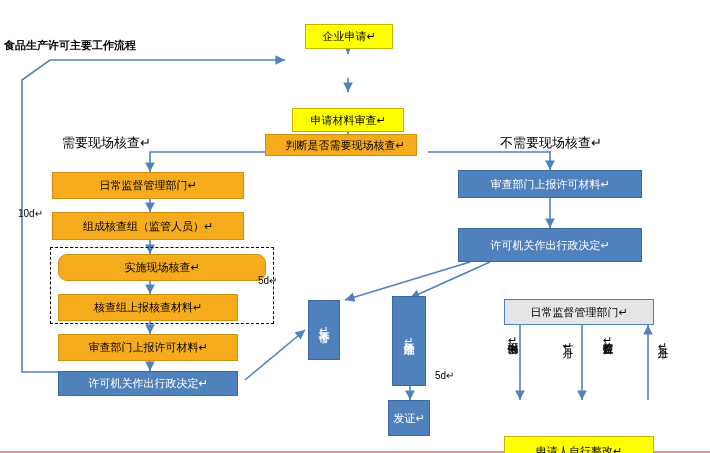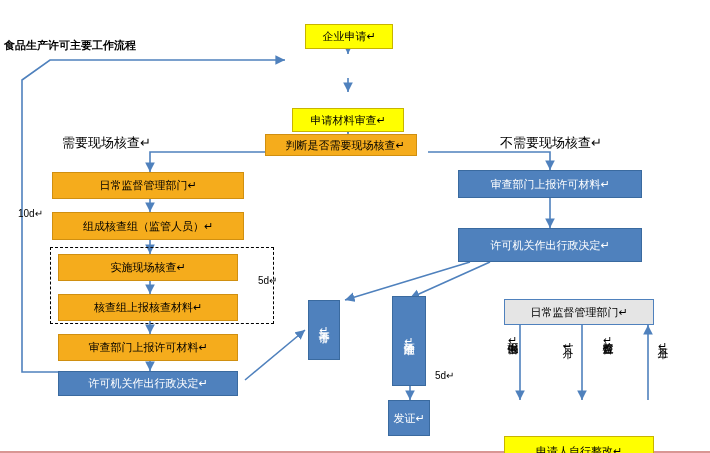--- a/index.html
+++ b/index.html
@@ -170,21 +170,21 @@
   <div class="small-label" style="left:435px; top:370px;">5d↵</div>
 
   <div class="dashed-box" style="left:50px; top:247px; width:222px; height:75px;"></div>
 
   <div class="node n-yellow" style="left:305px; top:8px; width:88px; height:25px;">企业申请↵</div>
   <div class="node n-yellow" style="left:292px; top:92px; width:112px; height:24px;">申请材料审查↵</div>
   <div class="node n-orange" style="left:265px; top:134px; width:152px; height:22px;padding-left:8px;">判断是否需要现场核查↵</div>
 
   <div class="node n-orange" style="left:52px; top:172px; width:192px; height:27px;">日常监督管理部门↵</div>
   <div class="node n-orange" style="left:52px; top:212px; width:192px; height:28px;">组成核查组（监管人员）↵</div>
-  <div class="node n-orange" style="left:58px; top:254px; width:180px; height:27px;">实施现场核查↵</div>
+  <div class="node n-orange" style="left:58px; top:254px; width:208px; height:27px;border-radius:9px;">实施现场核查↵</div>
   <div class="node n-orange" style="left:58px; top:294px; width:180px; height:27px;">核查组上报核查材料↵</div>
   <div class="node n-orange" style="left:58px; top:334px; width:180px; height:27px;">审查部门上报许可材料↵</div>
   <div class="node n-blue" style="left:58px; top:371px; width:180px; height:25px;">许可机关作出行政决定↵</div>
 
   <div class="node n-blue" style="left:458px; top:170px; width:184px; height:28px;">审查部门上报许可材料↵</div>
   <div class="node n-blue" style="left:458px; top:228px; width:184px; height:34px;">许可机关作出行政决定↵</div>
 
   <div class="node n-blue" style="left:308px; top:300px; width:32px; height:60px;">
     <span class="vtext">不予许可↵</span>
   </div>

